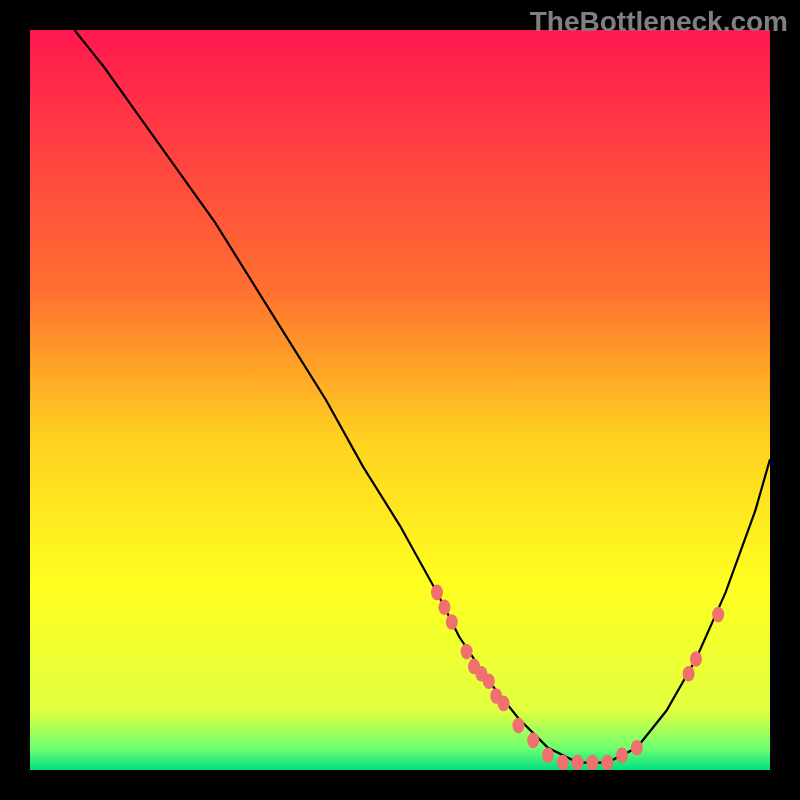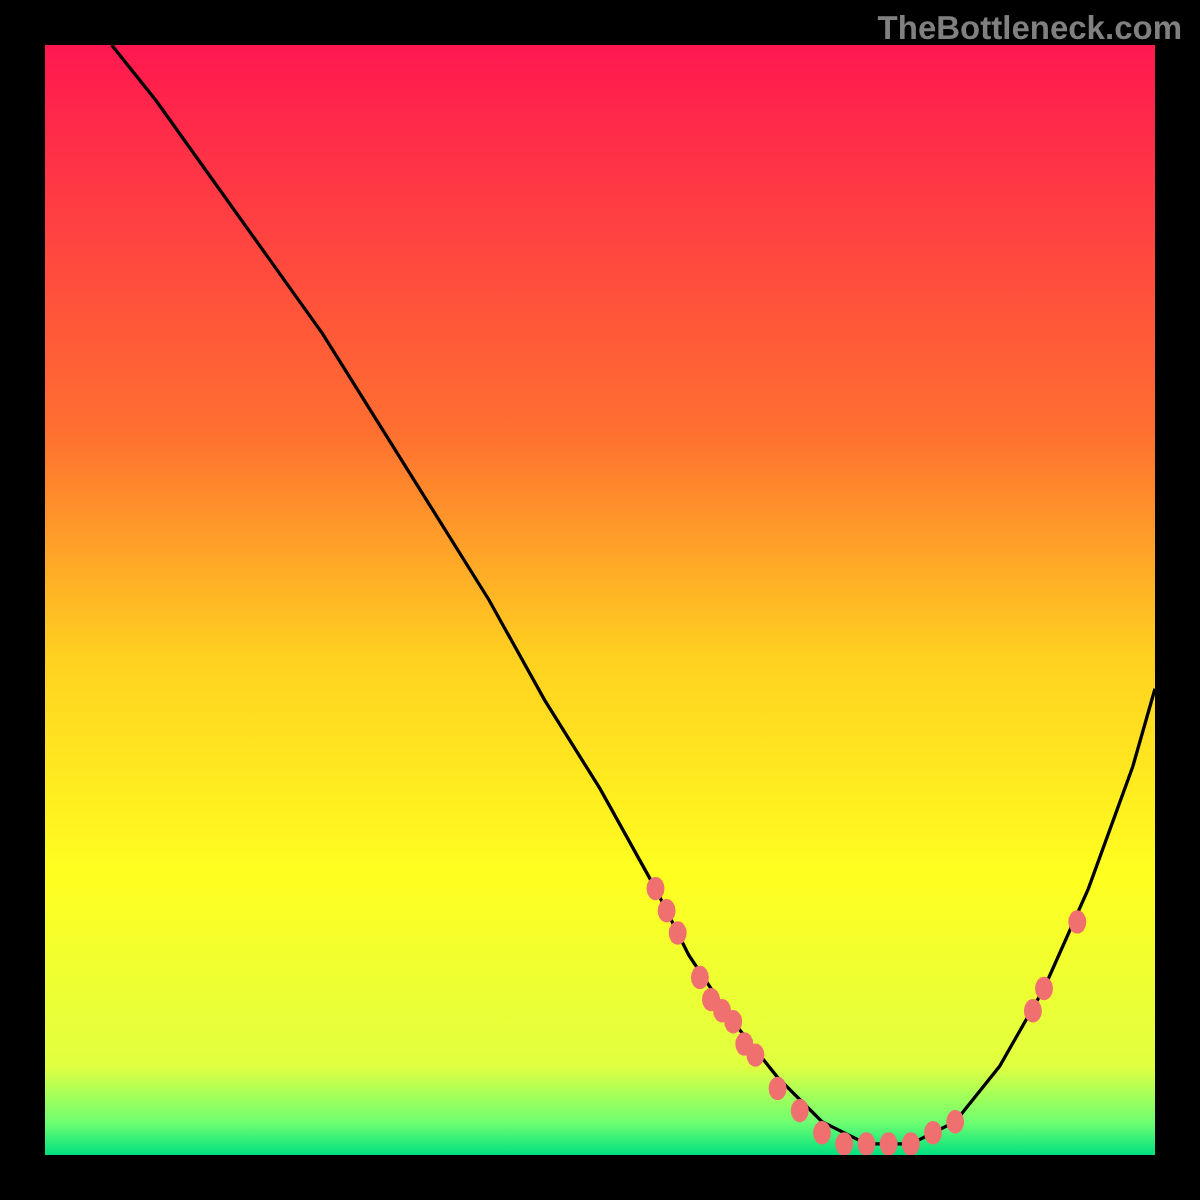--- a/index.html
+++ b/index.html
@@ -15,21 +15,21 @@
     position: relative;
     width: 800px;
     height: 800px;
     background: #000;
   }
   .watermark {
     position: absolute;
     top: 6px;
     right: 12px;
     color: #808080;
-    font-size: 22px;
+    font-size: 28px;
     font-weight: bold;
     z-index: 10;
   }
   .plot-area {
     position: absolute;
     left: 30px;
     top: 30px;
     width: 740px;
     height: 740px;
   }

